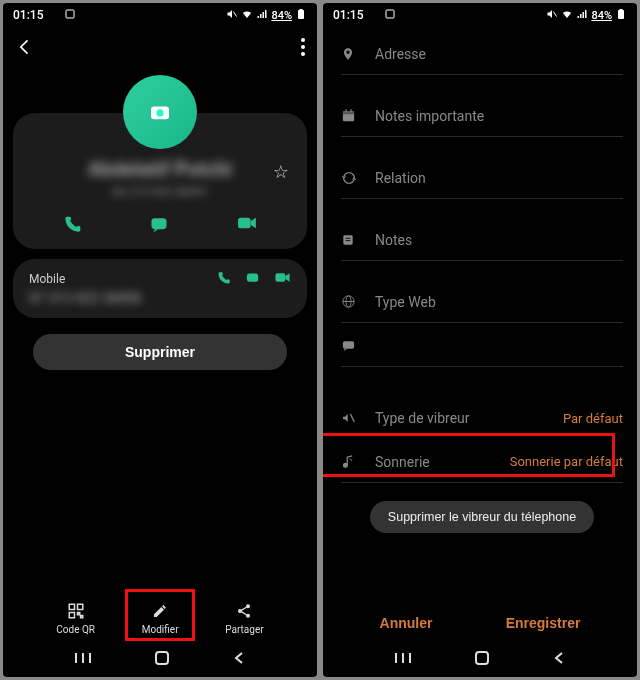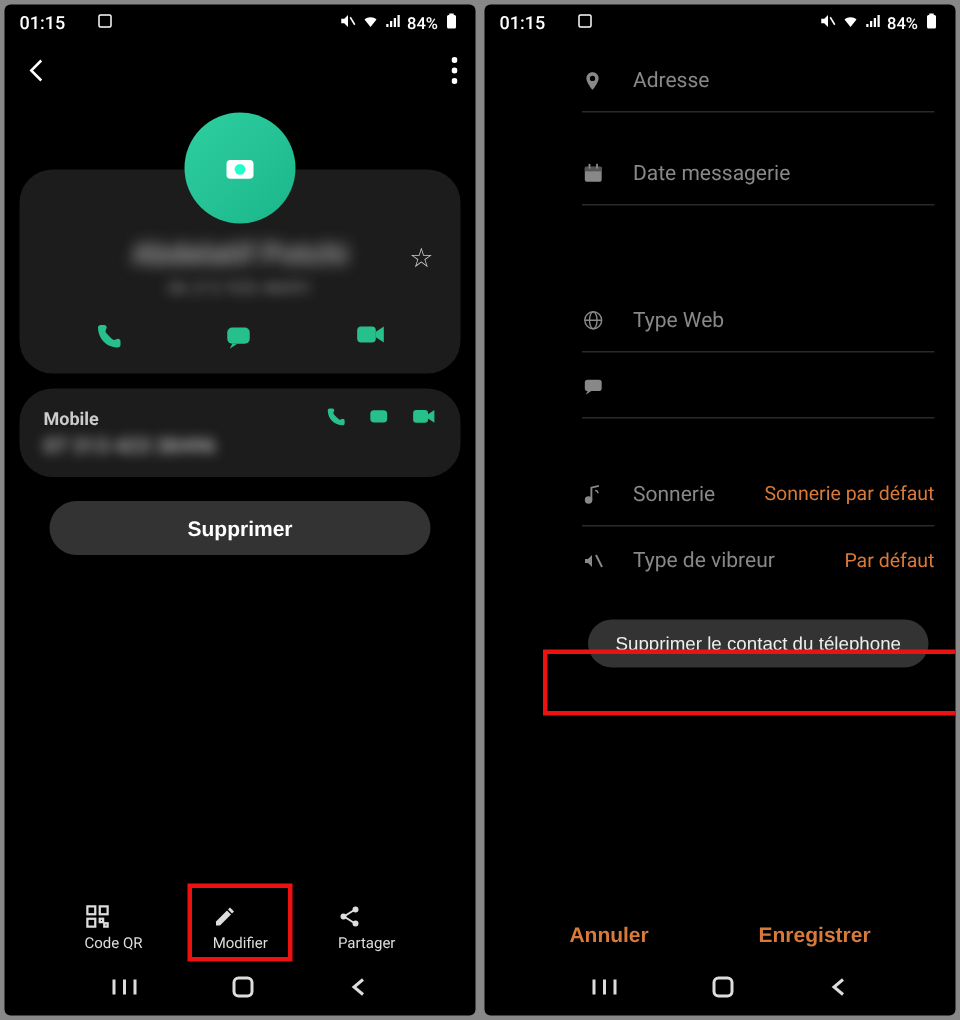--- a/index.html
+++ b/index.html
@@ -26,21 +26,21 @@
   }
   .statusbar {
     height: 24px;
     display: flex;
     align-items: center;
     padding: 0 10px;
     font-size: 12px;
     font-weight: 500;
   }
   .statusbar .left { flex: 0 0 auto; display:flex; align-items:center; gap:21px;}
-  .statusbar .right { margin-left: auto; display: flex; align-items: center; gap: 3px; font-size: 11px;}
+  .statusbar .right { margin-left: auto; display: flex; align-items: center; gap: 3px; font-size: 11px; text-decoration: underline;}
   .sb-icon { width:12px; height:12px; display:inline-block; }
   .topbar {
     height: 40px;
     display: flex;
     align-items: center;
     padding: 0 12px;
   }
   .topbar .back { font-size: 22px; }
   .topbar .more { margin-left: auto; font-size: 18px; letter-spacing: 0; }
   .avatar-wrap { display:flex; justify-content:center; margin-top: 8px; margin-bottom: -36px; position:relative; z-index:2;}
@@ -58,49 +58,49 @@
   .card.main { padding-top: 44px; text-align:center; position:relative;}
   .name-row { display:flex; align-items:center; justify-content:center; gap:10px; }
   .blur-name {
     font-size: 20px; font-weight:600; color:#aaa;
     filter: blur(5px);
   }
   .star { position:absolute; right:18px; top:48px; font-size:18px; color:#ccc;}
   .blur-sub { font-size:12px; color:#888; filter: blur(4px); margin-top:4px;}
   .actions-row { display:flex; justify-content:space-around; margin-top:16px; }
   .act { color:#27c08a; font-size:18px; }
-  .card.num { display:flex; flex-direction:column; gap:4px; padding:12px 16px;font-weight:bold;}
+  .card.num { display:flex; flex-direction:column; gap:4px; padding:12px 16px;}
   .num-top { display:flex; align-items:center; }
   .num-label { font-size:12px; color:#ccc; }
   .num-actions { margin-left:auto; display:flex; gap:14px; }
   .num-actions .act { font-size:14px; }
   .blur-num { font-size:14px; color:#aaa; filter: blur(4px);}
   .hist-btn {
     background:#333; color:#fff; border:none; border-radius:22px;
     width: calc(100% - 60px); margin: 6px auto 0 auto; display:block;
     padding: 10px 0; font-size:14px; font-weight:600;
   }
   .bottom-actions {
     margin-top:auto;
     display:flex; justify-content:space-around;
     padding: 8px 30px 4px 30px;
     position:relative;
   }
-  .b-action { display:flex; flex-direction:column; gap:3px; color:#ddd; font-size:10px;}
+  .b-action { display:flex; flex-direction:column; align-items:center; gap:3px; color:#ddd; font-size:10px;}
   .b-action .ic { font-size:18px; height:20px; display:flex; align-items:center;}
   .navbar {
     height:38px; display:flex; justify-content:space-around; align-items:center;
     padding: 0 40px;
   }
   .nav-ic { color:#ddd; font-size:16px; }
   .highlight-red {
     position:absolute; border:3px solid #e11; pointer-events:none;
   }
   
-  .fieldlist { padding: 4px 14px 0 18px; margin-left: 47px; }
+  .fieldlist { padding: 4px 14px 0 18px; }
   .field {
     display:flex; align-items:center; gap:14px;
     border-bottom:1px solid #2a2a2a;
     padding: 12px 0 10px 0;
     min-height:44px;
   }
   .field.noborder { border-bottom:none; }
   .f-icon { width:20px; color:#888; font-size:15px; flex:0 0 20px; text-align:center;}
   .f-label { color:#888; font-size:14px; flex:0 0 auto;}
   .f-value { margin-left:auto; color:#d87a3a; font-size:13px; }
@@ -334,67 +334,87 @@
     <div class="field gap"></div>
     <div class="field">
       <span class="f-icon">
         <svg width="15" height="15" viewBox="0 0 24 24" fill="#888">
             <rect x="3" y="5" width="18" height="16" rx="2"></rect>
             <rect x="3" y="5" width="18" height="5" fill="#555"></rect>
             <rect x="7" y="2" width="2" height="5"></rect>
             <rect x="15" y="2" width="2" height="5"></rect>
           </svg>
       </span>
-      <span class="f-label">Date messagerie</span>
+      <span class="f-label">Notes importante</span>
     </div>
     <div class="field gap"></div>
+    <div class="field">
+      <span class="f-icon">
+        <svg width="16" height="16" viewBox="0 0 24 24" fill="none" stroke="#888" stroke-width="2">
+            <path d="M4 12a8 8 0 0116 0"></path>
+            <path d="M20 12a8 8 0 01-16 0"></path>
+            <path d="M4 12l-2-3M4 12l3-2M20 12l2 3M20 12l-3 2" stroke-width="1.5"></path>
+          </svg>
+      </span>
+      <span class="f-label">Relation</span>
+    </div>
     <div class="field gap"></div>
+    <div class="field">
+      <span class="f-icon">
+        <svg width="14" height="14" viewBox="0 0 24 24" fill="#888">
+            <rect x="4" y="4" width="16" height="16" rx="2"></rect>
+            <line x1="8" y1="9" x2="16" y2="9" stroke="#000" stroke-width="1.5"></line>
+            <line x1="8" y1="13" x2="16" y2="13" stroke="#000" stroke-width="1.5"></line>
+          </svg>
+      </span>
+      <span class="f-label">Notes</span>
+    </div>
     <div class="field gap"></div>
     <div class="field">
       <span class="f-icon">
         <svg width="15" height="15" viewBox="0 0 24 24" fill="none" stroke="#888" stroke-width="1.5">
             <circle cx="12" cy="12" r="9"></circle>
             <ellipse cx="12" cy="12" rx="4" ry="9"></ellipse>
             <line x1="3" y1="12" x2="21" y2="12"></line>
           </svg>
       </span>
       <span class="f-label">Type Web</span>
     </div>
     <div class="field">
       <span class="f-icon">
         <svg width="15" height="15" viewBox="0 0 24 24" fill="#888">
             <rect x="3" y="5" width="18" height="12" rx="3"></rect>
             <path d="M6 17l-2 4 6-4"></path>
           </svg>
       </span>
     </div>
     <div class="field gap" style="height:28px;"></div>
+    <div class="field noborder">
+      <span class="f-icon">
+        <svg width="16" height="14" viewBox="0 0 24 20" fill="#888">
+            <path d="M3 8v4h3l4 4V4L6 8H3z"></path>
+            <line x1="14" y1="4" x2="20" y2="16" stroke="#888" stroke-width="2"></line>
+          </svg>
+      </span>
+      <span class="f-label">Type de vibreur</span>
+      <span class="f-value">Par défaut</span>
+    </div>
     <div class="field" style="position:relative;">
       <span class="f-icon">
         <svg width="15" height="15" viewBox="0 0 24 24" fill="none" stroke="#888" stroke-width="2">
             <circle cx="7" cy="18" r="3" fill="#888"></circle>
             <path d="M10 18V5l8-2"></path>
             <path d="M14 8c2 0 3 1 3 3" stroke-width="1.5"></path>
           </svg>
       </span>
       <span class="f-label">Sonnerie</span>
       <span class="f-value">Sonnerie par défaut</span>
     </div>
-    <div class="field noborder">
-      <span class="f-icon">
-        <svg width="16" height="14" viewBox="0 0 24 20" fill="#888">
-            <path d="M3 8v4h3l4 4V4L6 8H3z"></path>
-            <line x1="14" y1="4" x2="20" y2="16" stroke="#888" stroke-width="2"></line>
-          </svg>
-      </span>
-      <span class="f-label">Type de vibreur</span>
-      <span class="f-value">Par défaut</span>
-    </div>
-
-    <button class="delete-btn">Supprimer le contact du télephone</button>
+
+    <button class="delete-btn">Supprimer le vibreur du télephone</button>
 
     <div class="highlight-red" style="left:-8px; top:406px; width:300px; height:44px;"></div>
   </div>
 
   <div class="save-row" style="margin-top:auto;">
     <button>Annuler</button>
     <button>Enregistrer</button>
   </div>
 
   <div class="navbar">

